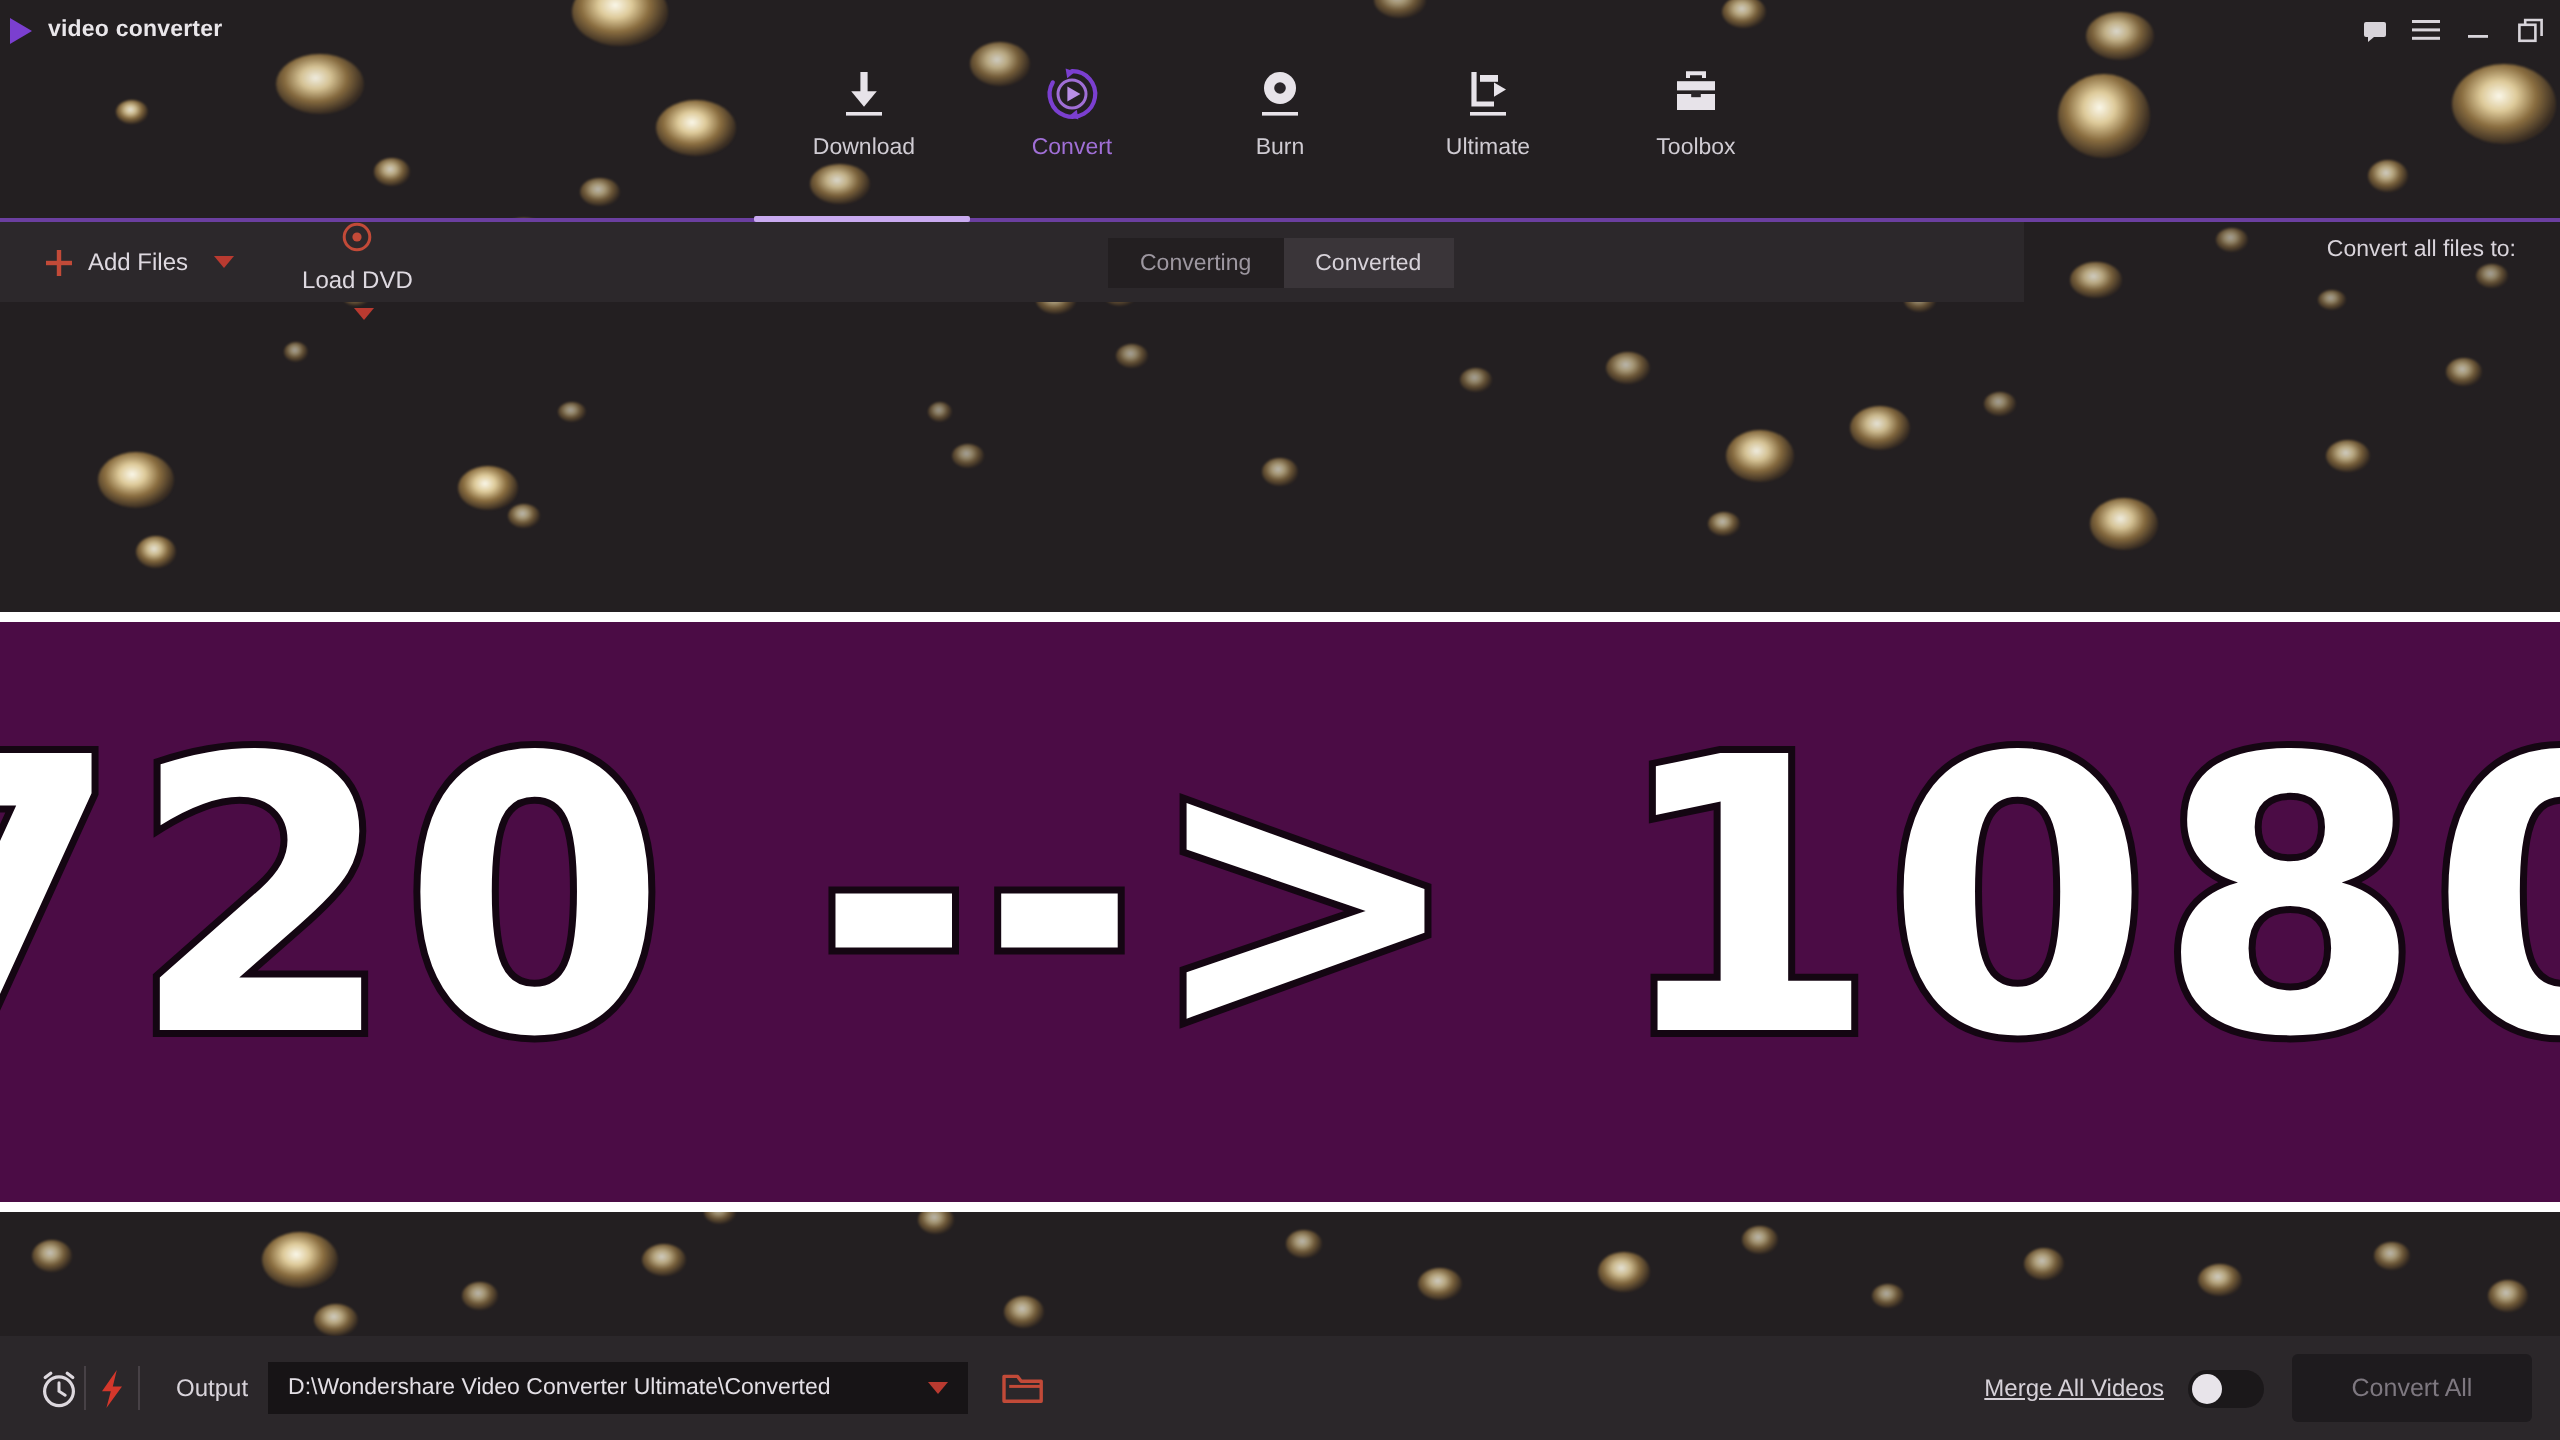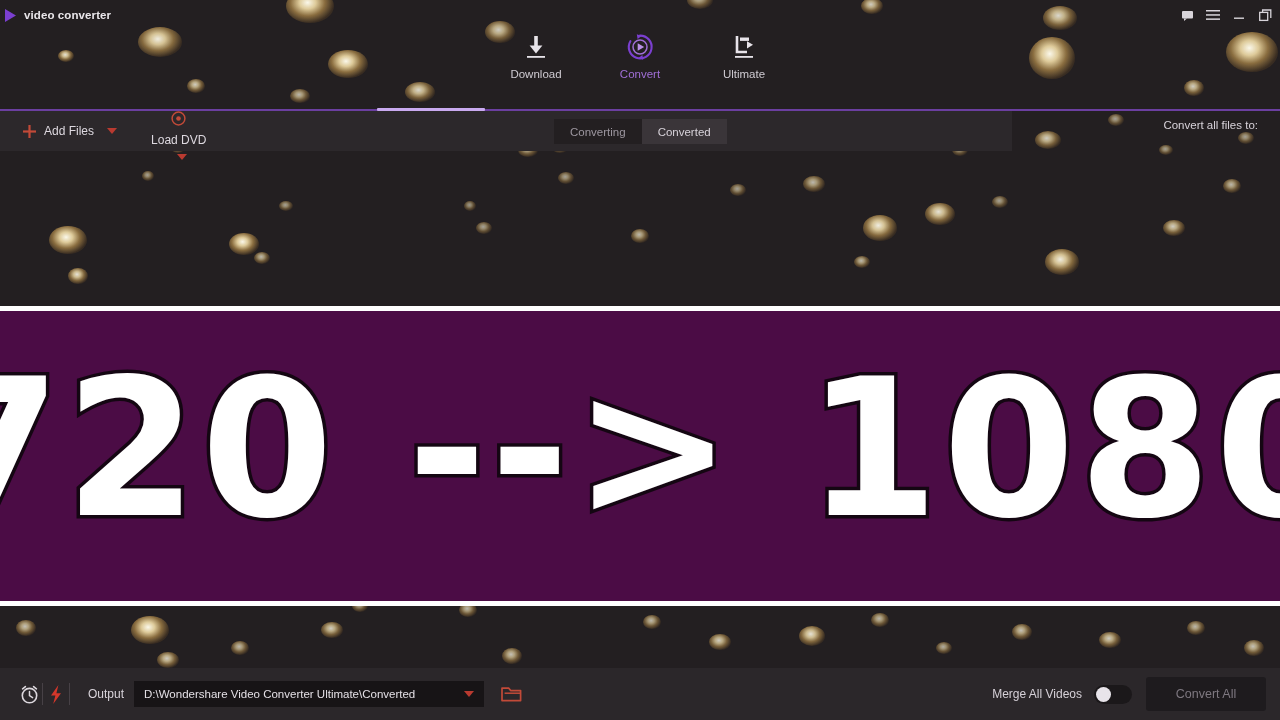--- a/index.html
+++ b/index.html
@@ -231,21 +231,21 @@
     white-space: nowrap; overflow: hidden; text-overflow: clip;
     max-width: 290px;
   }
   #output-path-box .caret-red { position: absolute; right: 10px; margin-left: 0; }
   #folder-btn { margin-left: 16px; width: 22px; height: 22px; display:flex; align-items:center; justify-content:center; cursor:pointer; }
 
   #merge-wrap {
     position: absolute; right: 148px; top: 0; height: 52px;
     display: flex; align-items: center; gap: 12px;
   }
-  #merge-label { font-size: 12px; color: #d6d1d8; }
+  #merge-label { font-size: 12px; color: #d6d1d8; text-decoration: underline; }
   #merge-toggle {
     width: 38px; height: 19px;
     border-radius: 10px;
     background: #1b181a;
     position: relative;
     cursor: pointer;
   }
   #merge-knob {
     position: absolute; left: 2px; top: 2px;
     width: 15px; height: 15px; border-radius: 50%;
@@ -449,33 +449,54 @@
           <path d="M15 3.6 A11.4 11.4 0 1 1 5.4 9.2" fill="none" stroke="#7b3fd0" stroke-width="2.1" stroke-linecap="round"></path>
           <path d="M11.8 2.3 L16.6 3.9 L12.6 7.1 Z" fill="#7b3fd0"></path>
           <path d="M18.2 27.7 L13.4 26.1 L17.4 22.9 Z" fill="#7b3fd0"></path>
           <circle cx="15" cy="15" r="7" fill="none" stroke="#a06fd6" stroke-width="1.5"></circle>
           <path d="M12.7 11.2 L19.2 15 L12.7 18.8 Z" fill="#b98fe6"></path>
         </svg>
       </div>
       <div class="navlabel">Convert</div>
     </div>
 
+    <div class="navitem">
+      <div class="navicon">
+        <svg width="30" height="30" viewBox="0 0 30 30">
+          <circle cx="15" cy="12" r="8" fill="#e7e3e9"></circle>
+          <circle cx="15" cy="12" r="2.9" fill="#2a2629"></circle>
+          <rect x="6" y="24" width="18" height="1.8" fill="#e7e3e9"></rect>
+        </svg>
+      </div>
+      <div class="navlabel">Burn</div>
+    </div>
 
     <div class="navitem">
       <div class="navicon">
         <svg width="30" height="30" viewBox="0 0 30 30">
           <path d="M8 4 L8 20 L18 20" fill="none" stroke="#e7e3e9" stroke-width="2.6"></path>
           <rect x="11" y="5.5" width="9" height="3.4" fill="#e7e3e9"></rect>
           <path d="M18 9.2 L24 12.8 L18 16.4 Z" fill="#e7e3e9"></path>
           <rect x="6" y="24" width="18" height="1.8" fill="#e7e3e9"></rect>
         </svg>
       </div>
       <div class="navlabel">Ultimate</div>
     </div>
 
+    <div class="navitem">
+      <div class="navicon">
+        <svg width="30" height="30" viewBox="0 0 30 30">
+          <path d="M11 7 L11 4.6 L19 4.6 L19 7" fill="none" stroke="#e7e3e9" stroke-width="2"></path>
+          <rect x="5.5" y="8.6" width="19" height="4.6" fill="#e7e3e9"></rect>
+          <rect x="5.5" y="15" width="19" height="8" fill="#e7e3e9"></rect>
+          <rect x="12.6" y="13.4" width="4.8" height="3.2" fill="#2a2629"></rect>
+        </svg>
+      </div>
+      <div class="navlabel">Toolbox</div>
+    </div>
   </div>
 
   <div id="nav-divider"></div>
   <div id="nav-active-bar"></div>
 
   <div id="toolbar">
 
     <div id="addfiles-btn" class="tbtn">
       <span>
         <svg width="15" height="15" viewBox="0 0 15 15">

